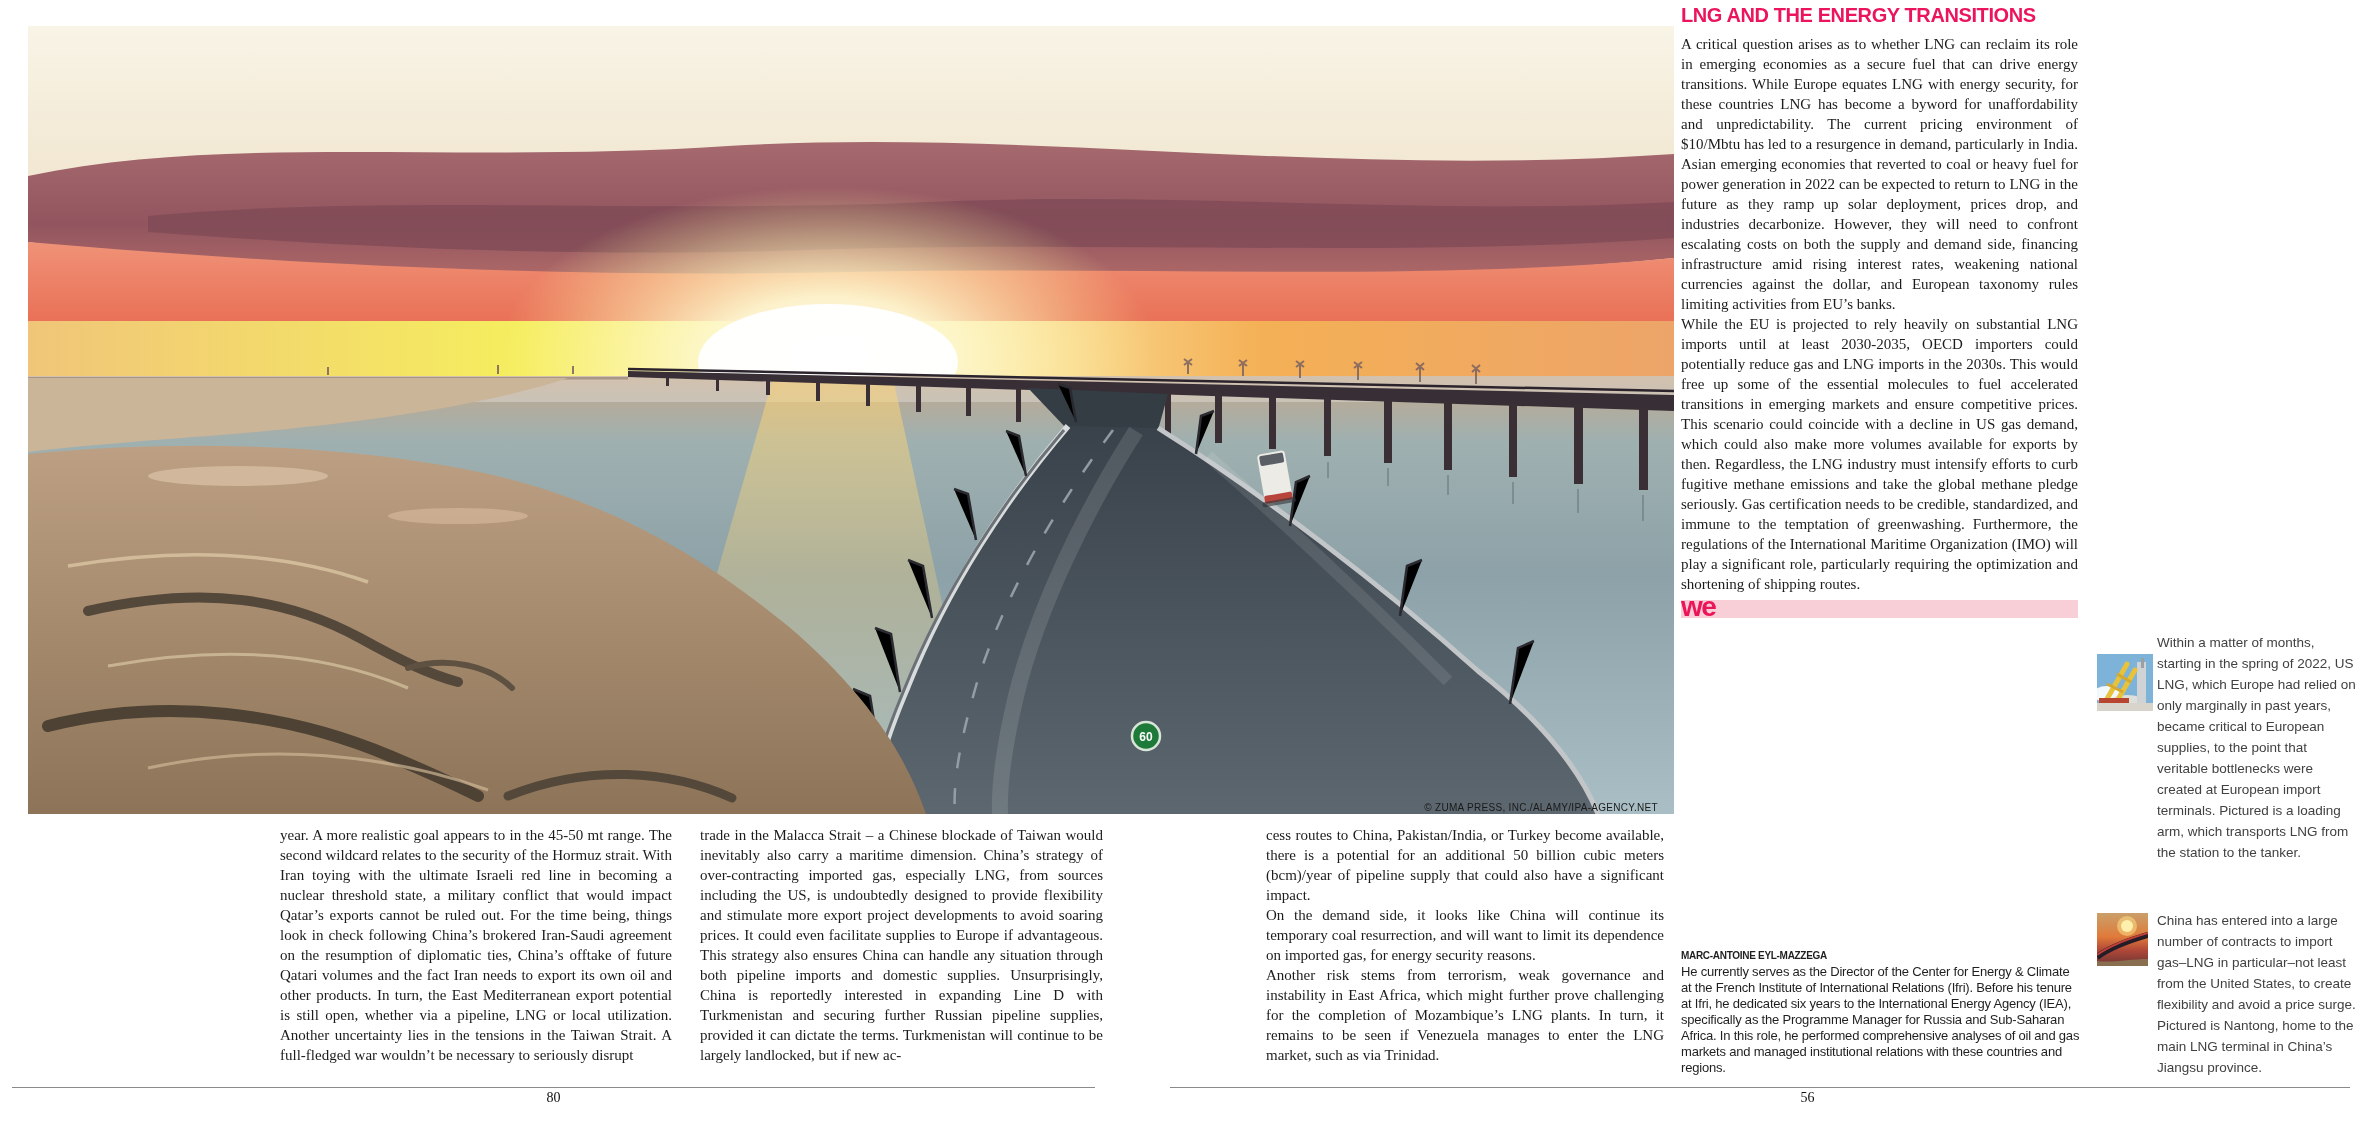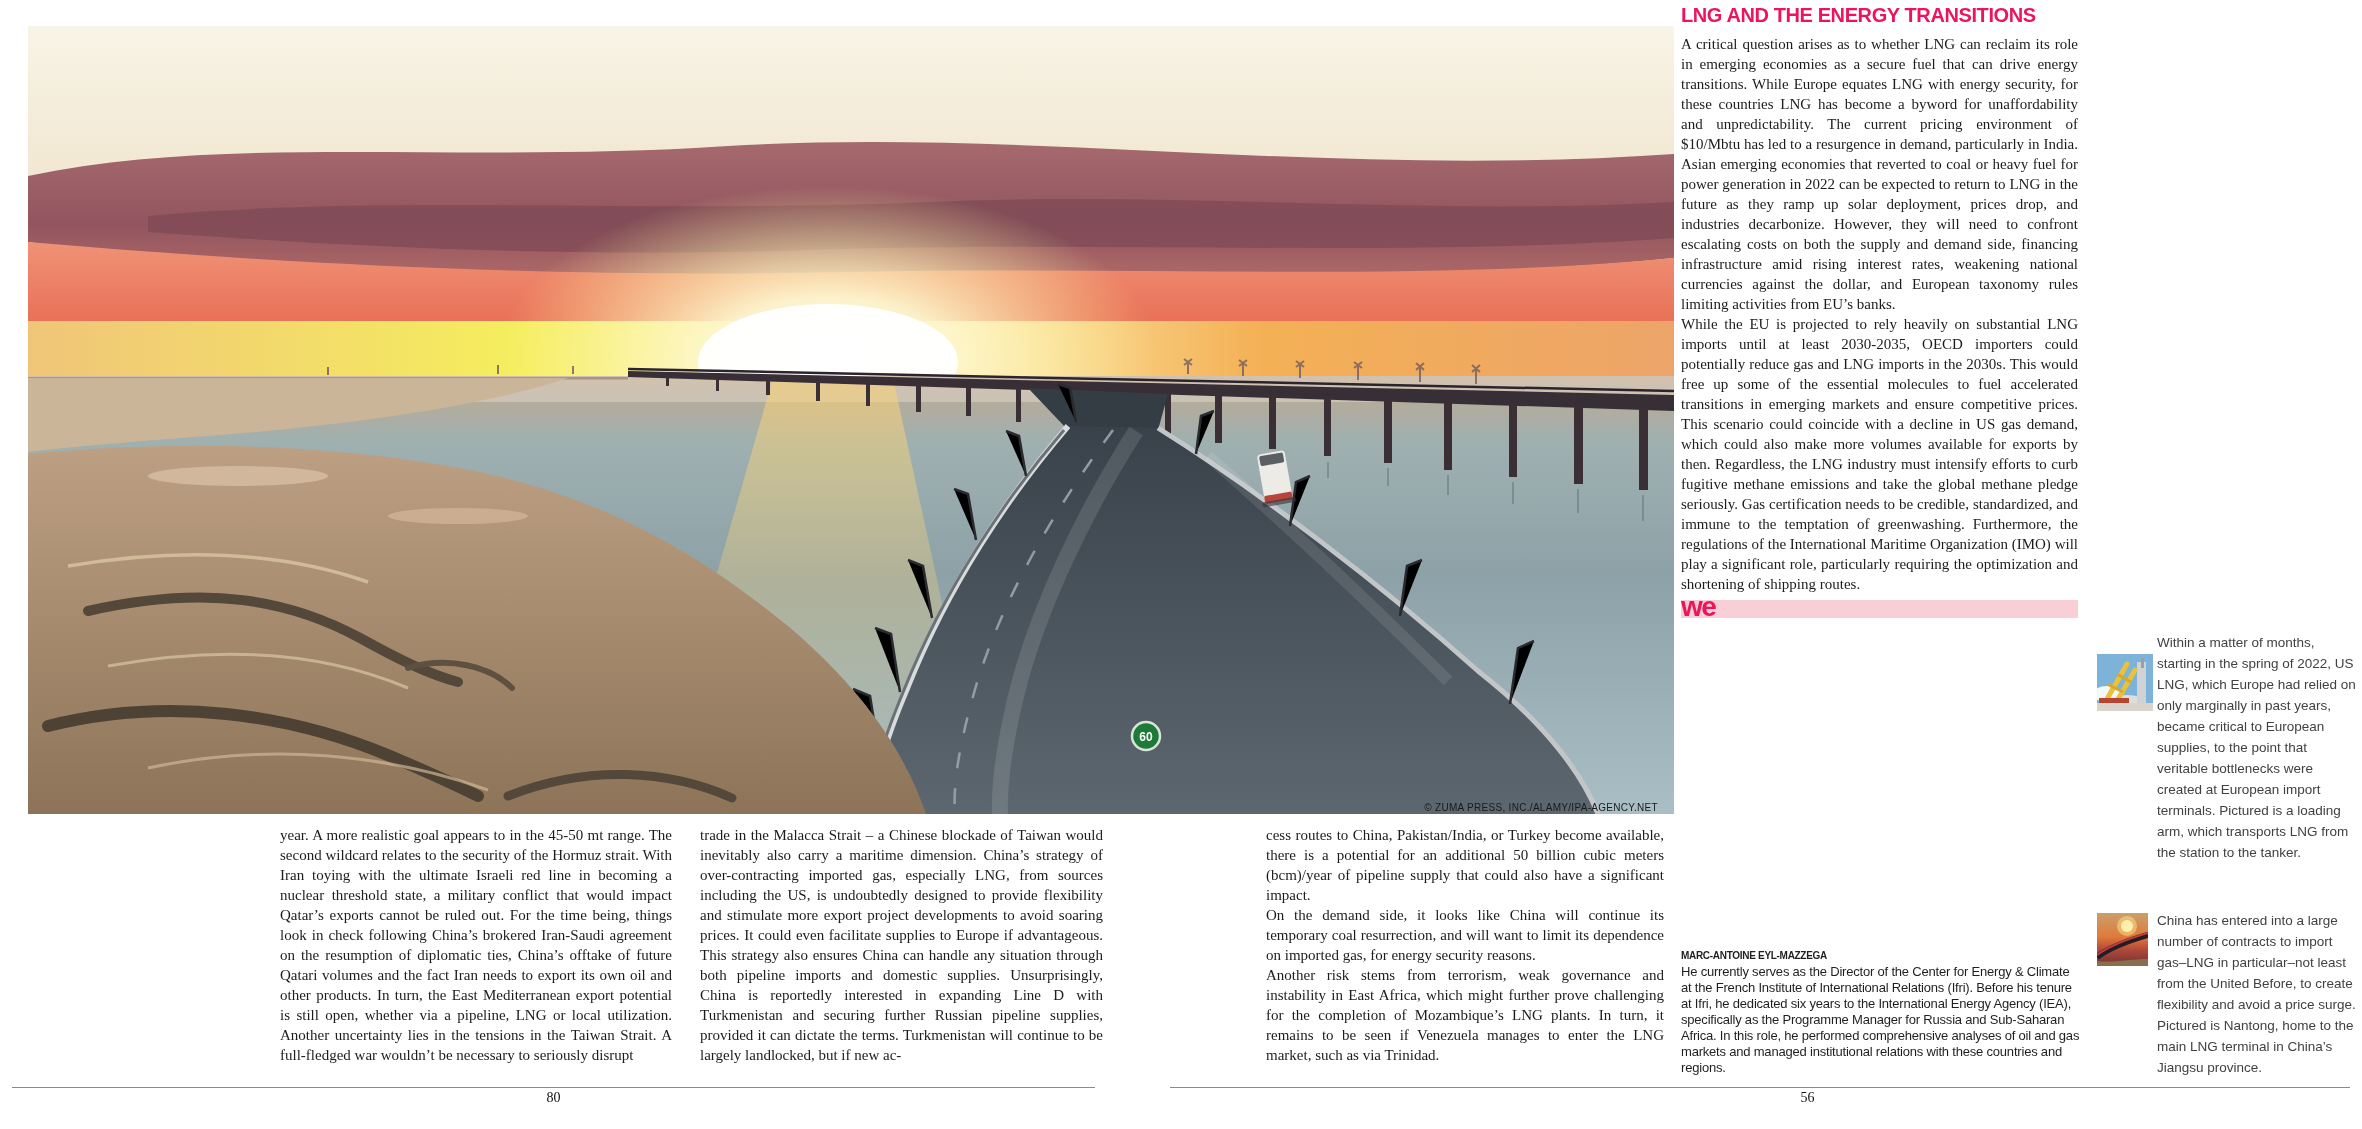--- a/index.html
+++ b/index.html
@@ -257,20 +257,20 @@
         </linearGradient>
       </defs>
       <rect width="51" height="53" fill="url(#tsky)"></rect>
       <circle cx="30" cy="13" r="6" fill="#fff6d0"></circle>
       <circle cx="30" cy="13" r="10" fill="#ffe88a" opacity="0.5"></circle>
       <path d="M0,44 C14,34 30,28 51,22" stroke="#241c26" stroke-width="6" fill="none"></path>
       <path d="M0,42 C14,32 30,26 51,20" stroke="#c04038" stroke-width="2" fill="none"></path>
       <path d="M0,53 L51,53 L51,46 C34,46 14,50 0,48 Z" fill="#8a6e50"></path>
     </svg>
   </figure>
-  <div class="caption" style="top:910px;">China has entered into a large number of contracts to import gas–LNG in particular–not least from the United Before, to create flexibility and avoid a price surge. Pictured is Nantong, home to the main LNG terminal in China’s Jiangsu province.</div>
+  <div class="caption" style="top:910px;">China has entered into a large number of contracts to import gas–LNG in particular–not least from the United States, to create flexibility and avoid a price surge. Pictured is Nantong, home to the main LNG terminal in China’s Jiangsu province.</div>
 
   <div class="rule rule-left"></div>
   <div class="rule rule-right"></div>
   <div class="pagenum pn-left">80</div>
   <div class="pagenum pn-right">56</div>
 
 </div>
 
 </body></html>

